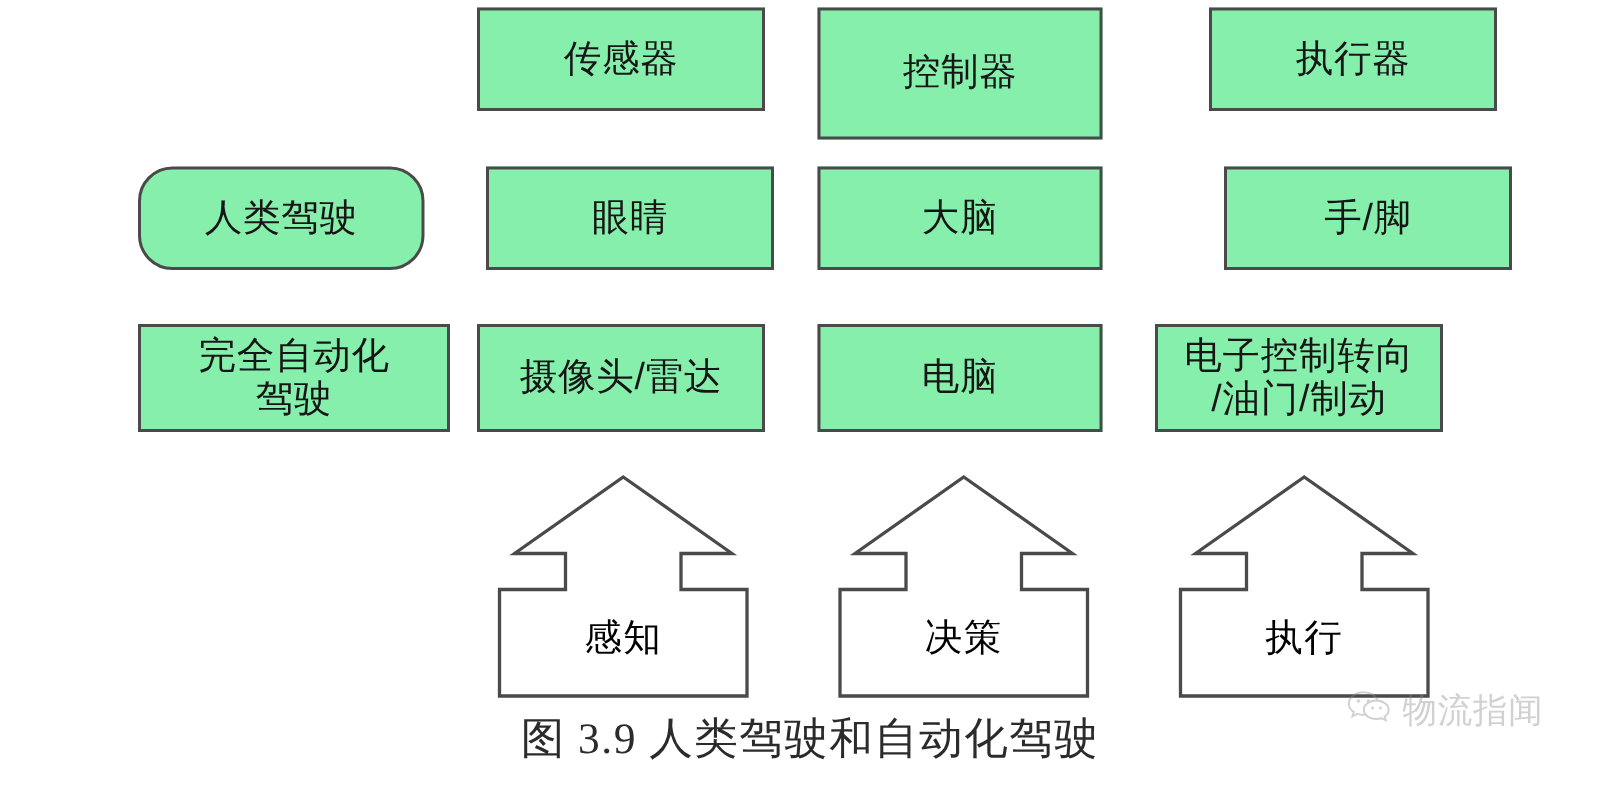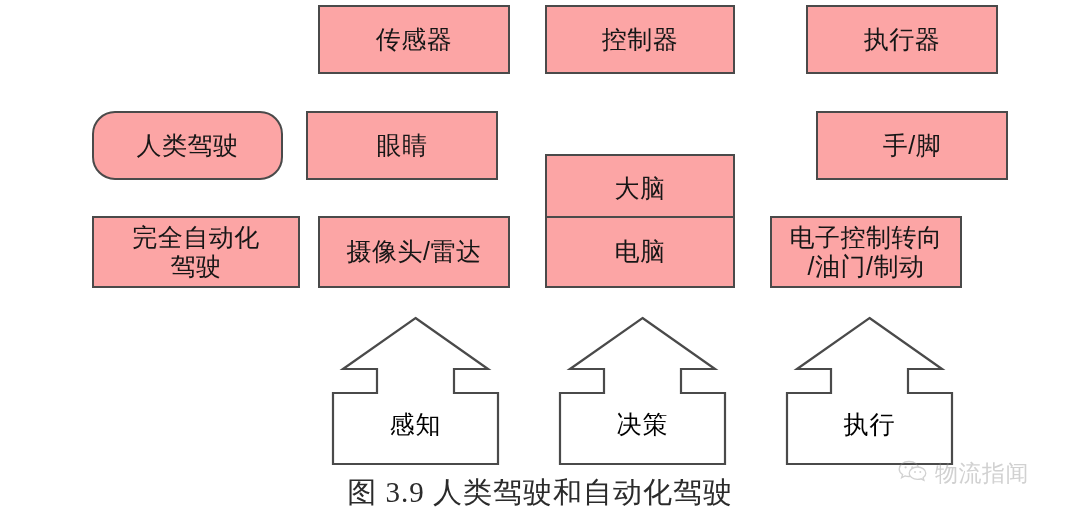--- a/index.html
+++ b/index.html
@@ -18,21 +18,21 @@
   #stage {
     position: absolute;
     left: 0; top: 0;
     width: 1080px;
     height: 523px;
   }
   .node-box {
     position: absolute;
     box-sizing: border-box;
     border: 2px solid #4a4a4a;
-    background: #fca5a5;
+    background: #86efac;
     display: flex;
     align-items: center;
     justify-content: center;
     text-align: center;
     line-height: 1.18;
     font-size: 25px;
     font-weight: 500;
     color: #161616;
     letter-spacing: 0.5px;
     white-space: pre-line;
@@ -77,26 +77,26 @@
     letter-spacing: 0.5px;
   }
   .wm-icon { display: block; }
 </style>
 </head>
 <body>
 
 <div id="stage">
 
   <div class="node-box" style="left:318px; top:5px; width:192px; height:69px;">传感器</div>
-  <div class="node-box" style="left:545px; top:5px; width:190px; height:69px;">控制器</div>
+  <div class="node-box" style="left:545px; top:5px; width:190px; height:88px;">控制器</div>
   <div class="node-box" style="left:770px; top:5px; width:192px; height:69px;margin-left:36px;">执行器</div>
 
   <div class="node-box" style="left:92px; top:111px; width:191px; height:69px;border-radius:23px;">人类驾驶</div>
-  <div class="node-box" style="left:306px; top:111px; width:192px; height:69px;">眼睛</div>
-  <div class="node-box" style="left:545px; top:111px; width:190px; height:69px;margin-top:43px;">大脑</div>
+  <div class="node-box" style="left:324px; top:111px; width:192px; height:69px;">眼睛</div>
+  <div class="node-box" style="left:545px; top:111px; width:190px; height:69px;">大脑</div>
   <div class="node-box" style="left:816px; top:111px; width:192px; height:69px;">手/脚</div>
 
   <div class="node-box" style="left:92px; top:216px; width:208px; height:72px;">完全自动化
 驾驶</div>
   <div class="node-box" style="left:318px; top:216px; width:192px; height:72px;">摄像头/雷达</div>
   <div class="node-box" style="left:545px; top:216px; width:190px; height:72px;">电脑</div>
   <div class="node-box" style="left:770px; top:216px; width:192px; height:72px;">电子控制转向
 /油门/制动</div>
 
   <div class="arrow-wrap" style="left:328px; top:313px;">

